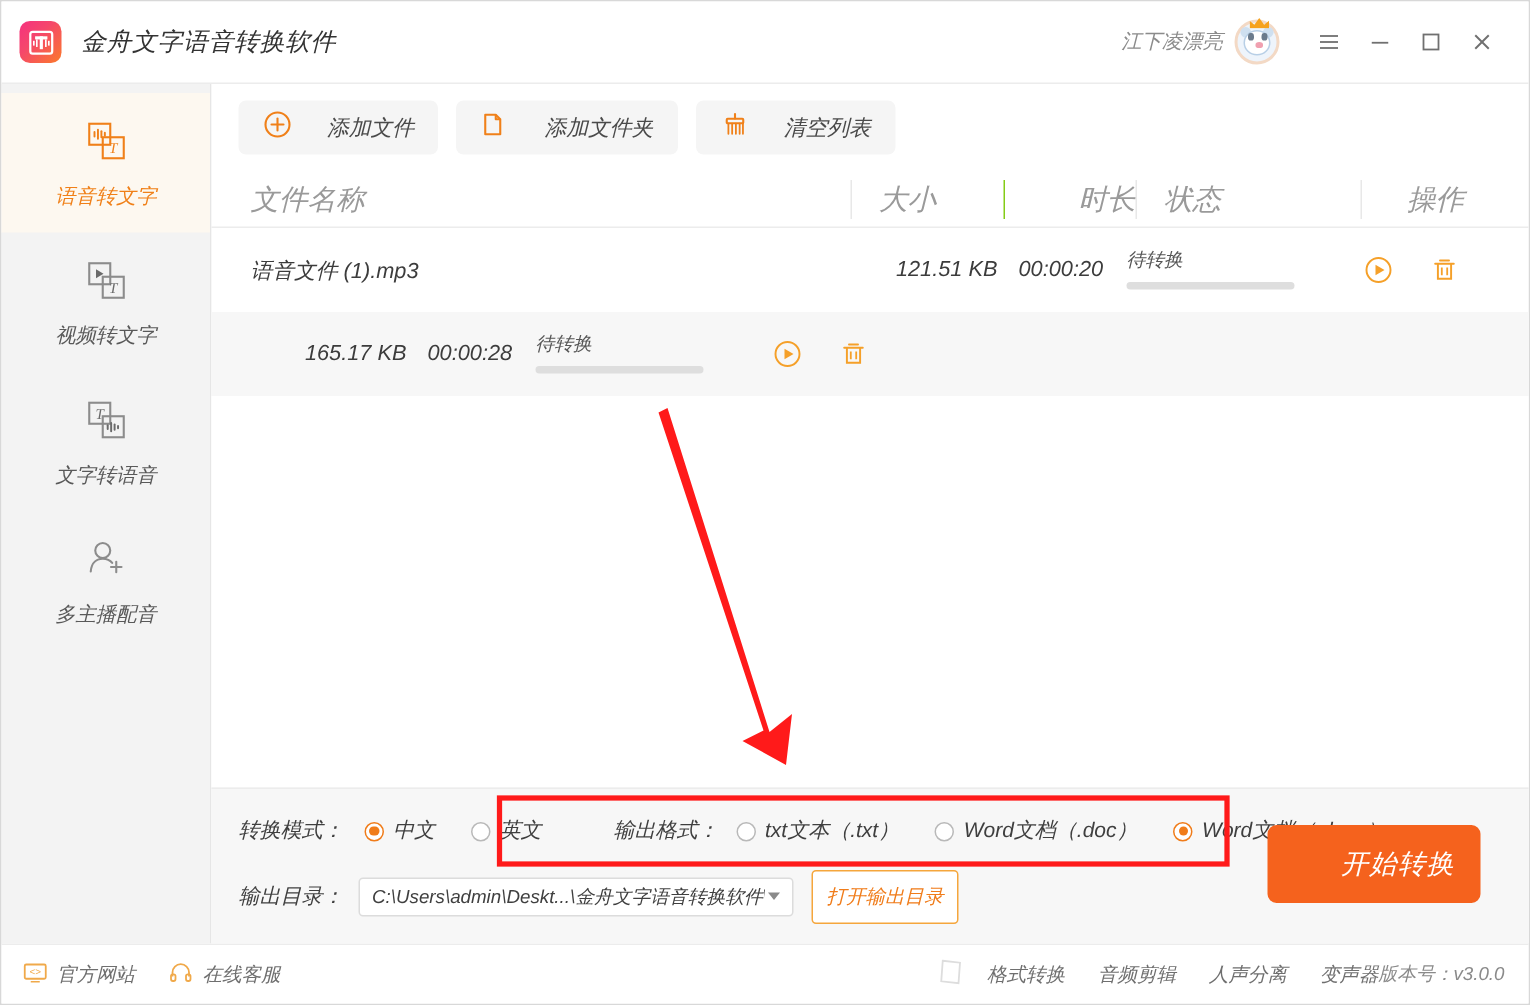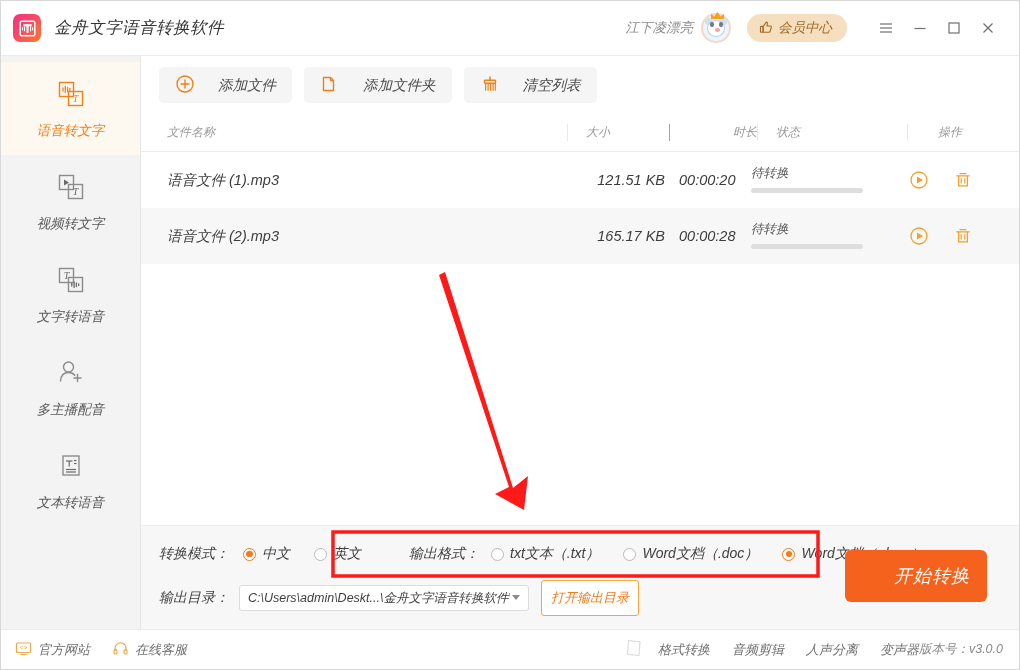--- a/index.html
+++ b/index.html
@@ -133,21 +133,21 @@
     font-size: 14.5px;
     color: #4a4a4a;
     cursor: pointer;
   }
 
   
   .tbl-head {
     height: 38px; flex: 0 0 38px;
     display: flex; align-items: center;
     border-bottom: 1px solid #ececec;
-    font-size: 12px; color: #9a9a9a;
+    font-size: 19px; color: #9a9a9a;
     padding-left: 26px;
   }
   .col-name { flex: 1 1 auto; min-width:0;}
   .col-size { width: 102px; flex:0 0 102px; text-align:left; padding-left:18px; border-left:1px solid #e8e8e8; }
   .col-dur  { width: 88px; flex:0 0 88px;  text-align:right; border-left:1px solid #84cc16; }
   .col-stat { width: 150px;flex:0 0 150px; text-align:left; padding-left:18px; border-left:1px solid #e8e8e8; }
   .col-act  { width: 112px;flex:0 0 112px; text-align:left; padding-left:30px; border-left:1px solid #e8e8e8; }
 
   .tbl-body { flex:0 0 auto; }
   .row {
@@ -277,29 +277,20 @@
     <div class="username">江下凌漂亮</div>
     <div class="avatar">
       <div class="ear l"></div>
         <div class="ear r"></div>
       <div class="face"></div>
       <div class="eye l"></div>
         <div class="eye r"></div>
       <div class="nose"></div>
       <div class="crown"></div>
     </div>
-    <div class="vip-btn">
-      <span>
-        <svg width="14" height="14" viewBox="0 0 14 14">
-          <path d="M4.2 12.2V6.4l3-4.2c.8-.2 1.3.3 1.2 1.1L8 6h3.3c.8 0 1.2.6 1 1.3l-1.2 4c-.15.55-.6.9-1.2.9H4.2z" fill="none" stroke="#a06a28" stroke-width="1.1" stroke-linejoin="round"></path>
-          <rect x="1.5" y="6.4" width="2.5" height="5.8" rx=".5" fill="none" stroke="#a06a28" stroke-width="1.1"></rect>
-        </svg>
-      </span>
-      <span>会员中心</span>
-    </div>
     <div class="win-ctl">
       <div class="win-btn">
         <svg width="16" height="16" viewBox="0 0 16 16">
             <g stroke="#707070" stroke-width="1.2">
           <line x1="2" y1="4" x2="14" y2="4"></line>
               <line x1="2" y1="8" x2="14" y2="8"></line>
               <line x1="2" y1="12" x2="14" y2="12"></line>
         </g>
           </svg>
       </div>
@@ -381,36 +372,20 @@
             <path d="M7.5 25 C8 18.5 12 16.5 15.5 16.5 C18.3 16.5 20.5 17.6 21.8 19.3" fill="none" stroke="#8c8c8c" stroke-width="1.4" stroke-linecap="round"></path>
             <g stroke="#8c8c8c" stroke-width="1.4" stroke-linecap="round">
               <line x1="21" y1="22" x2="28" y2="22"></line>
                 <line x1="24.5" y1="18.5" x2="24.5" y2="25.5"></line>
             </g>
           </svg>
         </span>
         <span>多主播配音</span>
       </div>
 
-      <div class="side-item">
-        <span class="ico">
-          <svg width="36" height="36" viewBox="0 0 36 36">
-            <rect x="10" y="7" width="16" height="19" fill="none" stroke="#8c8c8c" stroke-width="1.4"></rect>
-            <g stroke="#6a6a6a" stroke-width="1.2">
-              <line x1="13" y1="12" x2="19.5" y2="12"></line>
-                <line x1="16.2" y1="12" x2="16.2" y2="17.5"></line>
-              <line x1="21" y1="11.5" x2="23.5" y2="11.5"></line>
-                <line x1="21" y1="14.5" x2="23.5" y2="14.5"></line>
-              <line x1="13" y1="20.5" x2="23" y2="20.5"></line>
-                <line x1="13" y1="23" x2="23" y2="23"></line>
-            </g>
-          </svg>
-        </span>
-        <span>文本转语音</span>
-      </div>
     </div>
 
     <div class="main">
 
       <div class="toolbar">
         <div class="tool-btn">
           <span>
             <svg width="20" height="20" viewBox="0 0 20 20">
               <circle cx="10" cy="10" r="8" fill="none" stroke="#f08019" stroke-width="1.4"></circle>
               <g stroke="#f08019" stroke-width="1.4" stroke-linecap="round">
@@ -473,21 +448,20 @@
                 <line x1="3.8" y1="5.8" x2="16.2" y2="5.8" stroke="#f5a029" stroke-width="1.3" stroke-linecap="round"></line>
                 <path d="M5.6 5.8 v10 h8.8 v-10" fill="none" stroke="#f5a029" stroke-width="1.3"></path>
                 <line x1="8.2" y1="8.3" x2="8.2" y2="13.5" stroke="#f5a029" stroke-width="1.2"></line>
                 <line x1="11.8" y1="8.3" x2="11.8" y2="13.5" stroke="#f5a029" stroke-width="1.2"></line>
               </svg>
             </span>
           </div>
         </div>
 
         <div class="row alt">
-          <div class="col-name">语音文件 (2).mp3</div>
           <div class="col-size">165.17 KB</div>
           <div class="col-dur">00:00:28</div>
           <div class="col-stat">
             <div class="stat-label">待转换</div>
             <div class="stat-bar"></div>
           </div>
           <div class="col-act">
             <span class="icon-btn">
               <svg width="20" height="20" viewBox="0 0 20 20">
                 <circle cx="10" cy="10" r="8" fill="none" stroke="#f5a029" stroke-width="1.3"></circle>

